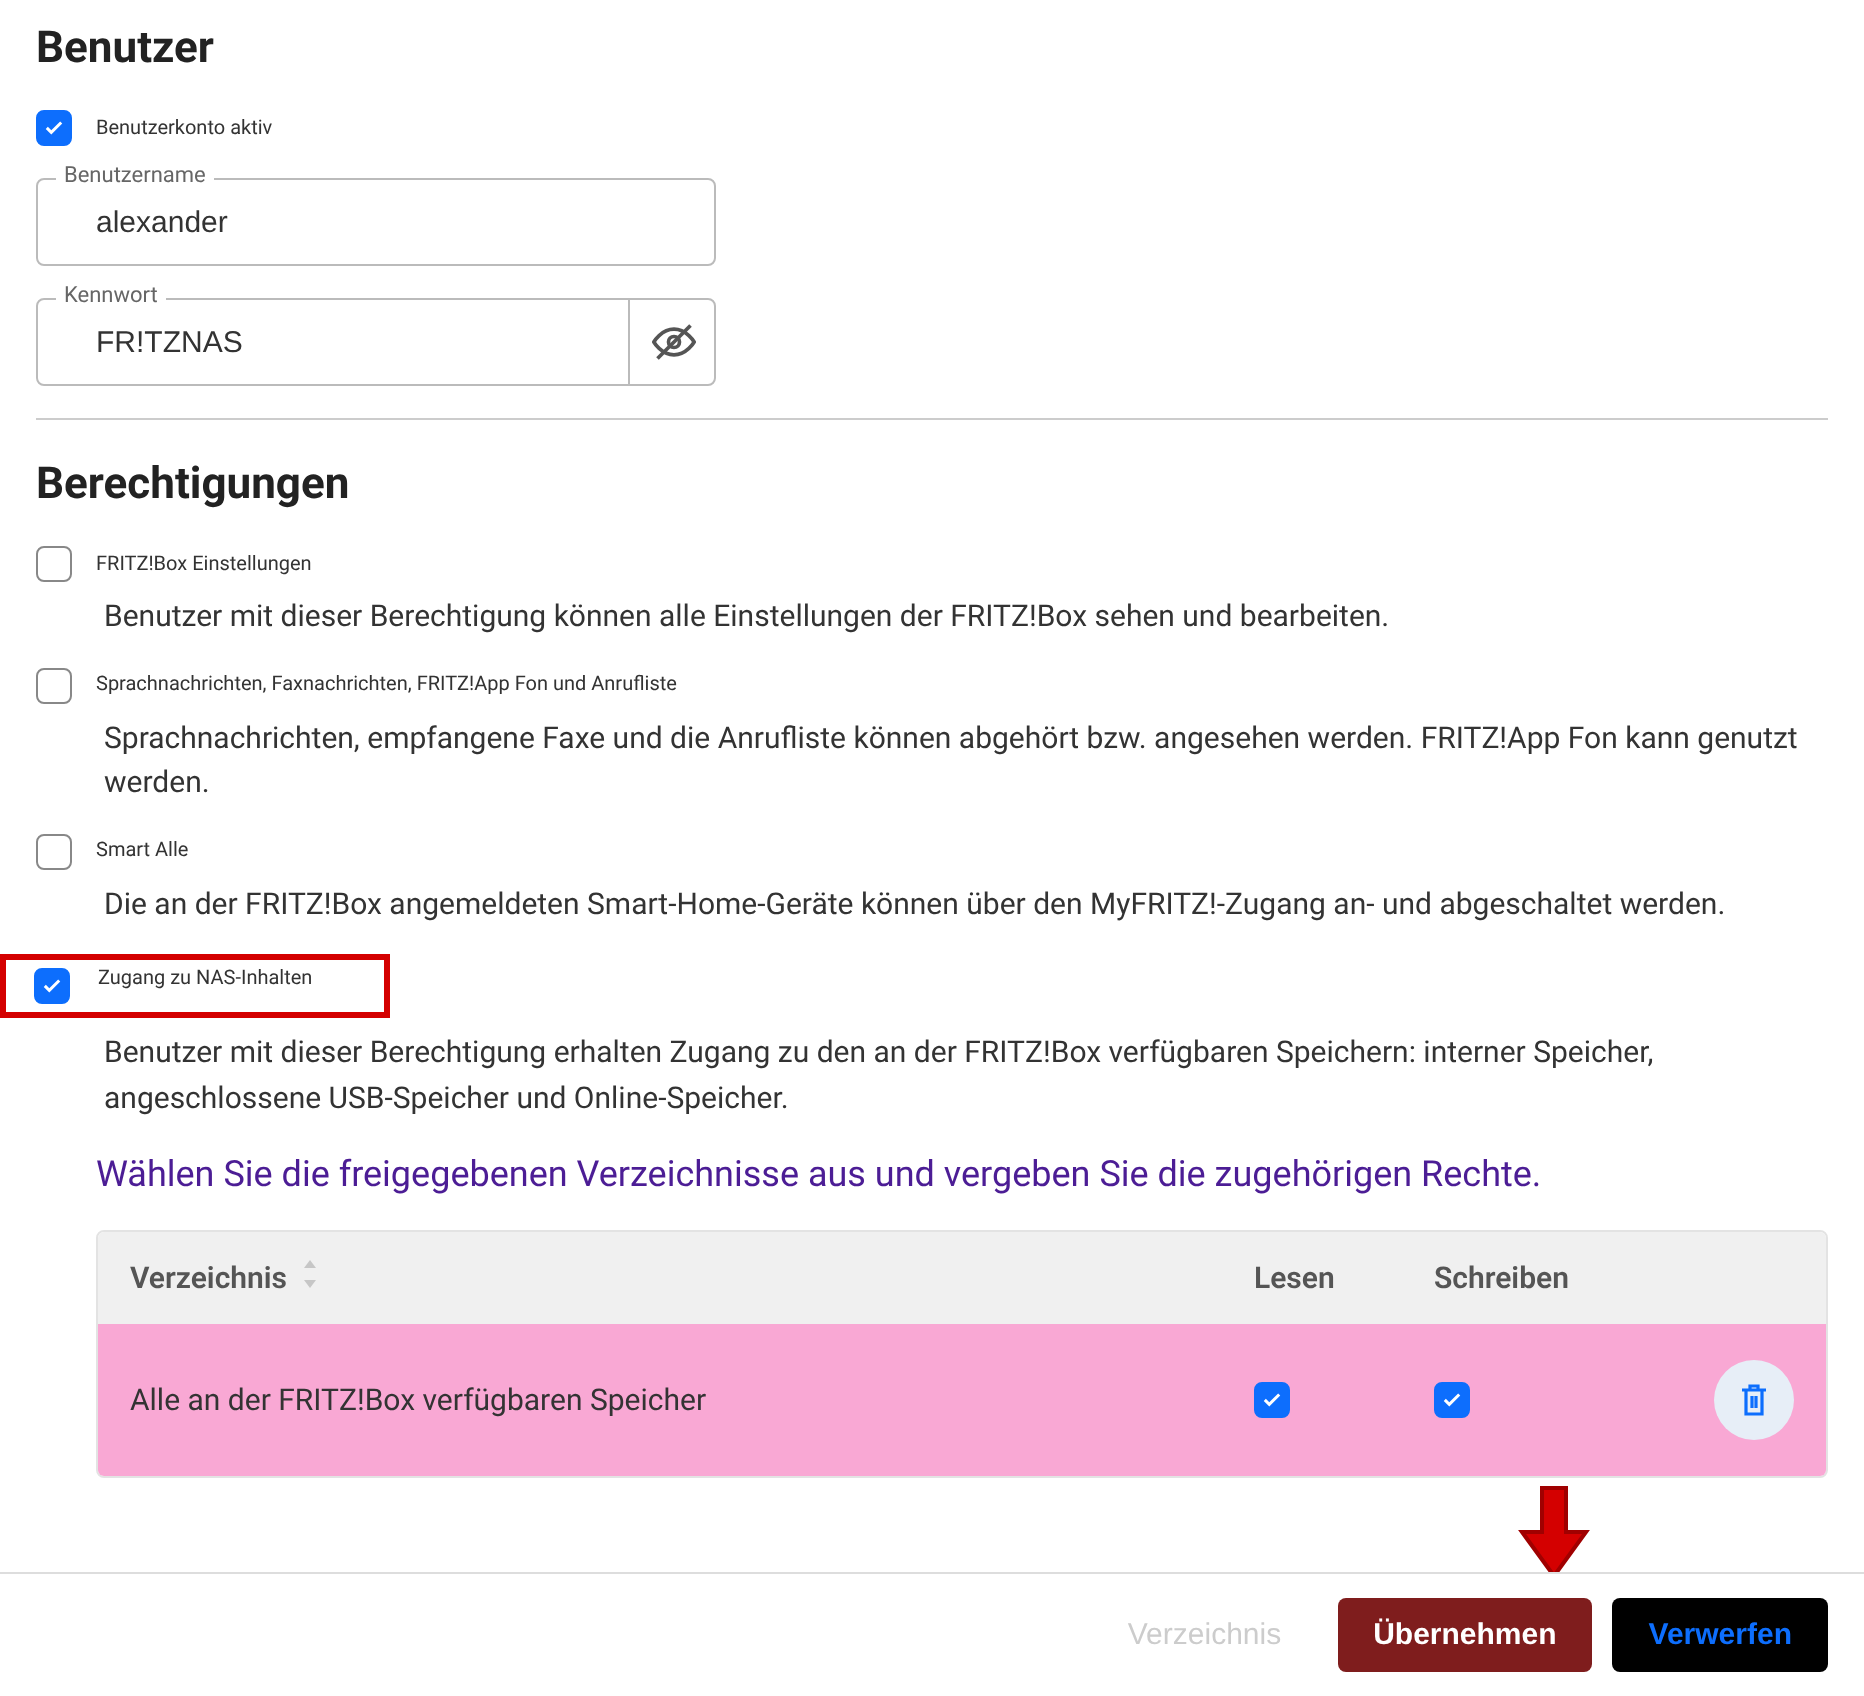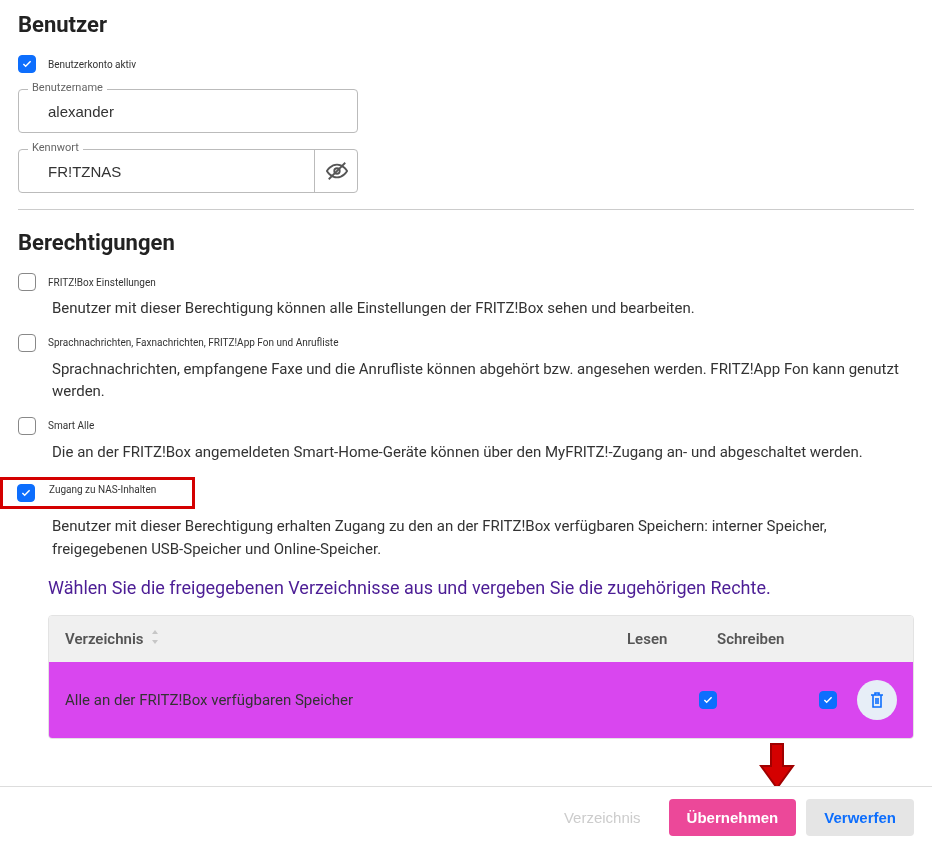--- a/index.html
+++ b/index.html
@@ -133,22 +133,21 @@
 }
 .col-dir { flex: 1; display: flex; align-items: center; }
 .col-read { width: 90px; }
 .col-write { width: 120px; }
 .col-act { width: 60px; text-align: right; }
 .sort-icon { margin-left: 6px; opacity: 0.4; }
 .table-row {
   display: flex;
   align-items: center;
   padding: 18px 16px;
-  background: #d946ef;
-  text-align: right;
+  background: #f9a8d4;
 }
 .table-row .chk { margin: 0; }
 .del-btn {
   width: 40px;
   height: 40px;
   border-radius: 20px;
   background: #e7eef7;
   display: inline-flex;
   align-items: center;
   justify-content: center;
@@ -173,25 +172,25 @@
   font-size: 15px;
   font-weight: 600;
   cursor: pointer;
 }
 .btn-ghost {
   background: transparent;
   color: #ccc;
   font-weight: 500;
 }
 .btn-primary {
-  background: #ec4899;
+  background: #7f1d1d;
   color: #fff;
 }
 .btn-secondary {
-  background: #e5e5e5;
+  background: #000000;
   color: #0d6efd;
 }
 .arrow-annotation {
   position: absolute;
   bottom: 54px;
   right: 135px;
   pointer-events: none;
 }
 </style>
 </head>
@@ -265,21 +264,21 @@
     <div class="perm-head">
       <span class="highlight-box">
         <span class="chk checked">
           <svg viewBox="0 0 16 16">
               <path d="M6.2 12.3L2.5 8.6l1.4-1.4 2.3 2.3 5.9-5.9 1.4 1.4z"></path>
             </svg>
         </span>
         <span class="chk-label" style="padding-right:30px">Zugang zu NAS-Inhalten</span>
       </span>
     </div>
-    <div class="perm-desc">Benutzer mit dieser Berechtigung erhalten Zugang zu den an der FRITZ!Box verfügbaren Speichern: interner Speicher, freigegebenen USB-Speicher und Online-Speicher.</div>
+    <div class="perm-desc">Benutzer mit dieser Berechtigung erhalten Zugang zu den an der FRITZ!Box verfügbaren Speichern: interner Speicher, angeschlossene USB-Speicher und Online-Speicher.</div>
 
     <div class="sub-text">Wählen Sie die freigegebenen Verzeichnisse aus und vergeben Sie die zugehörigen Rechte.</div>
 
     <div class="table">
       <div class="table-head">
         <div class="col-dir">
           <span>Verzeichnis</span>
           <span class="sort-icon">
             <svg width="10" height="14" viewBox="0 0 10 14" fill="#888">
                 <path d="M5 0l3 4H2zM5 14l-3-4h6z"></path>

